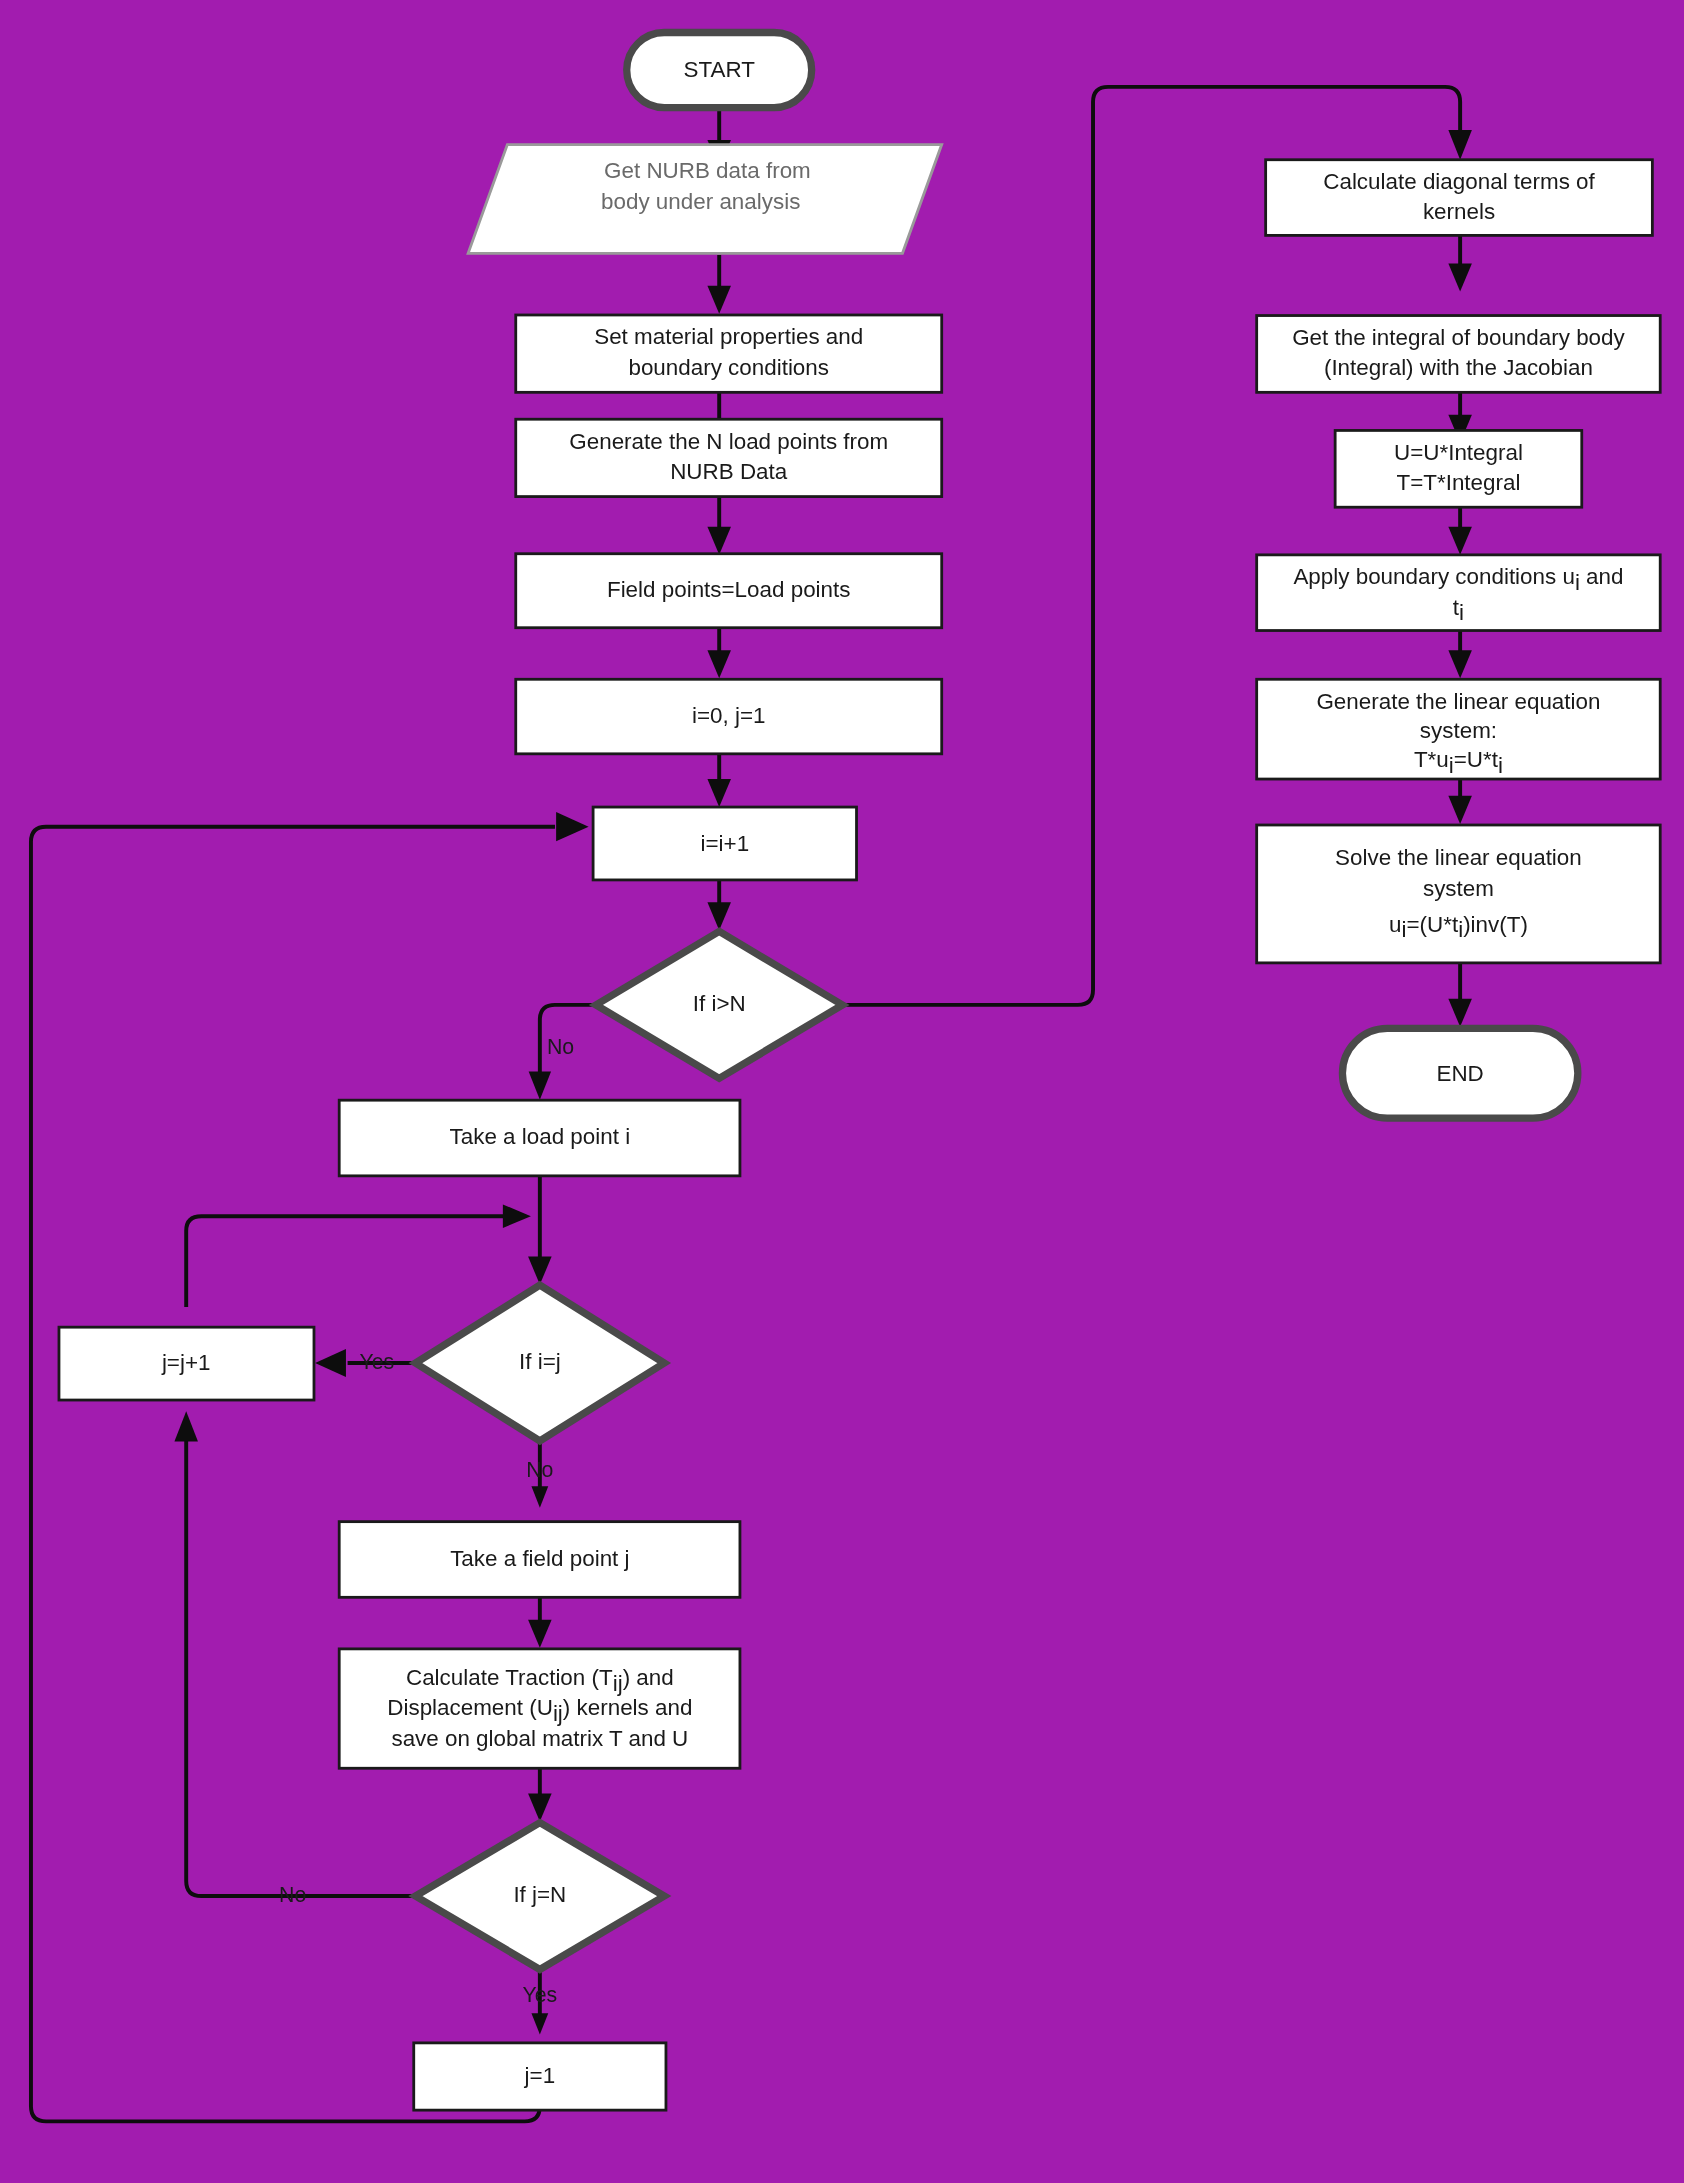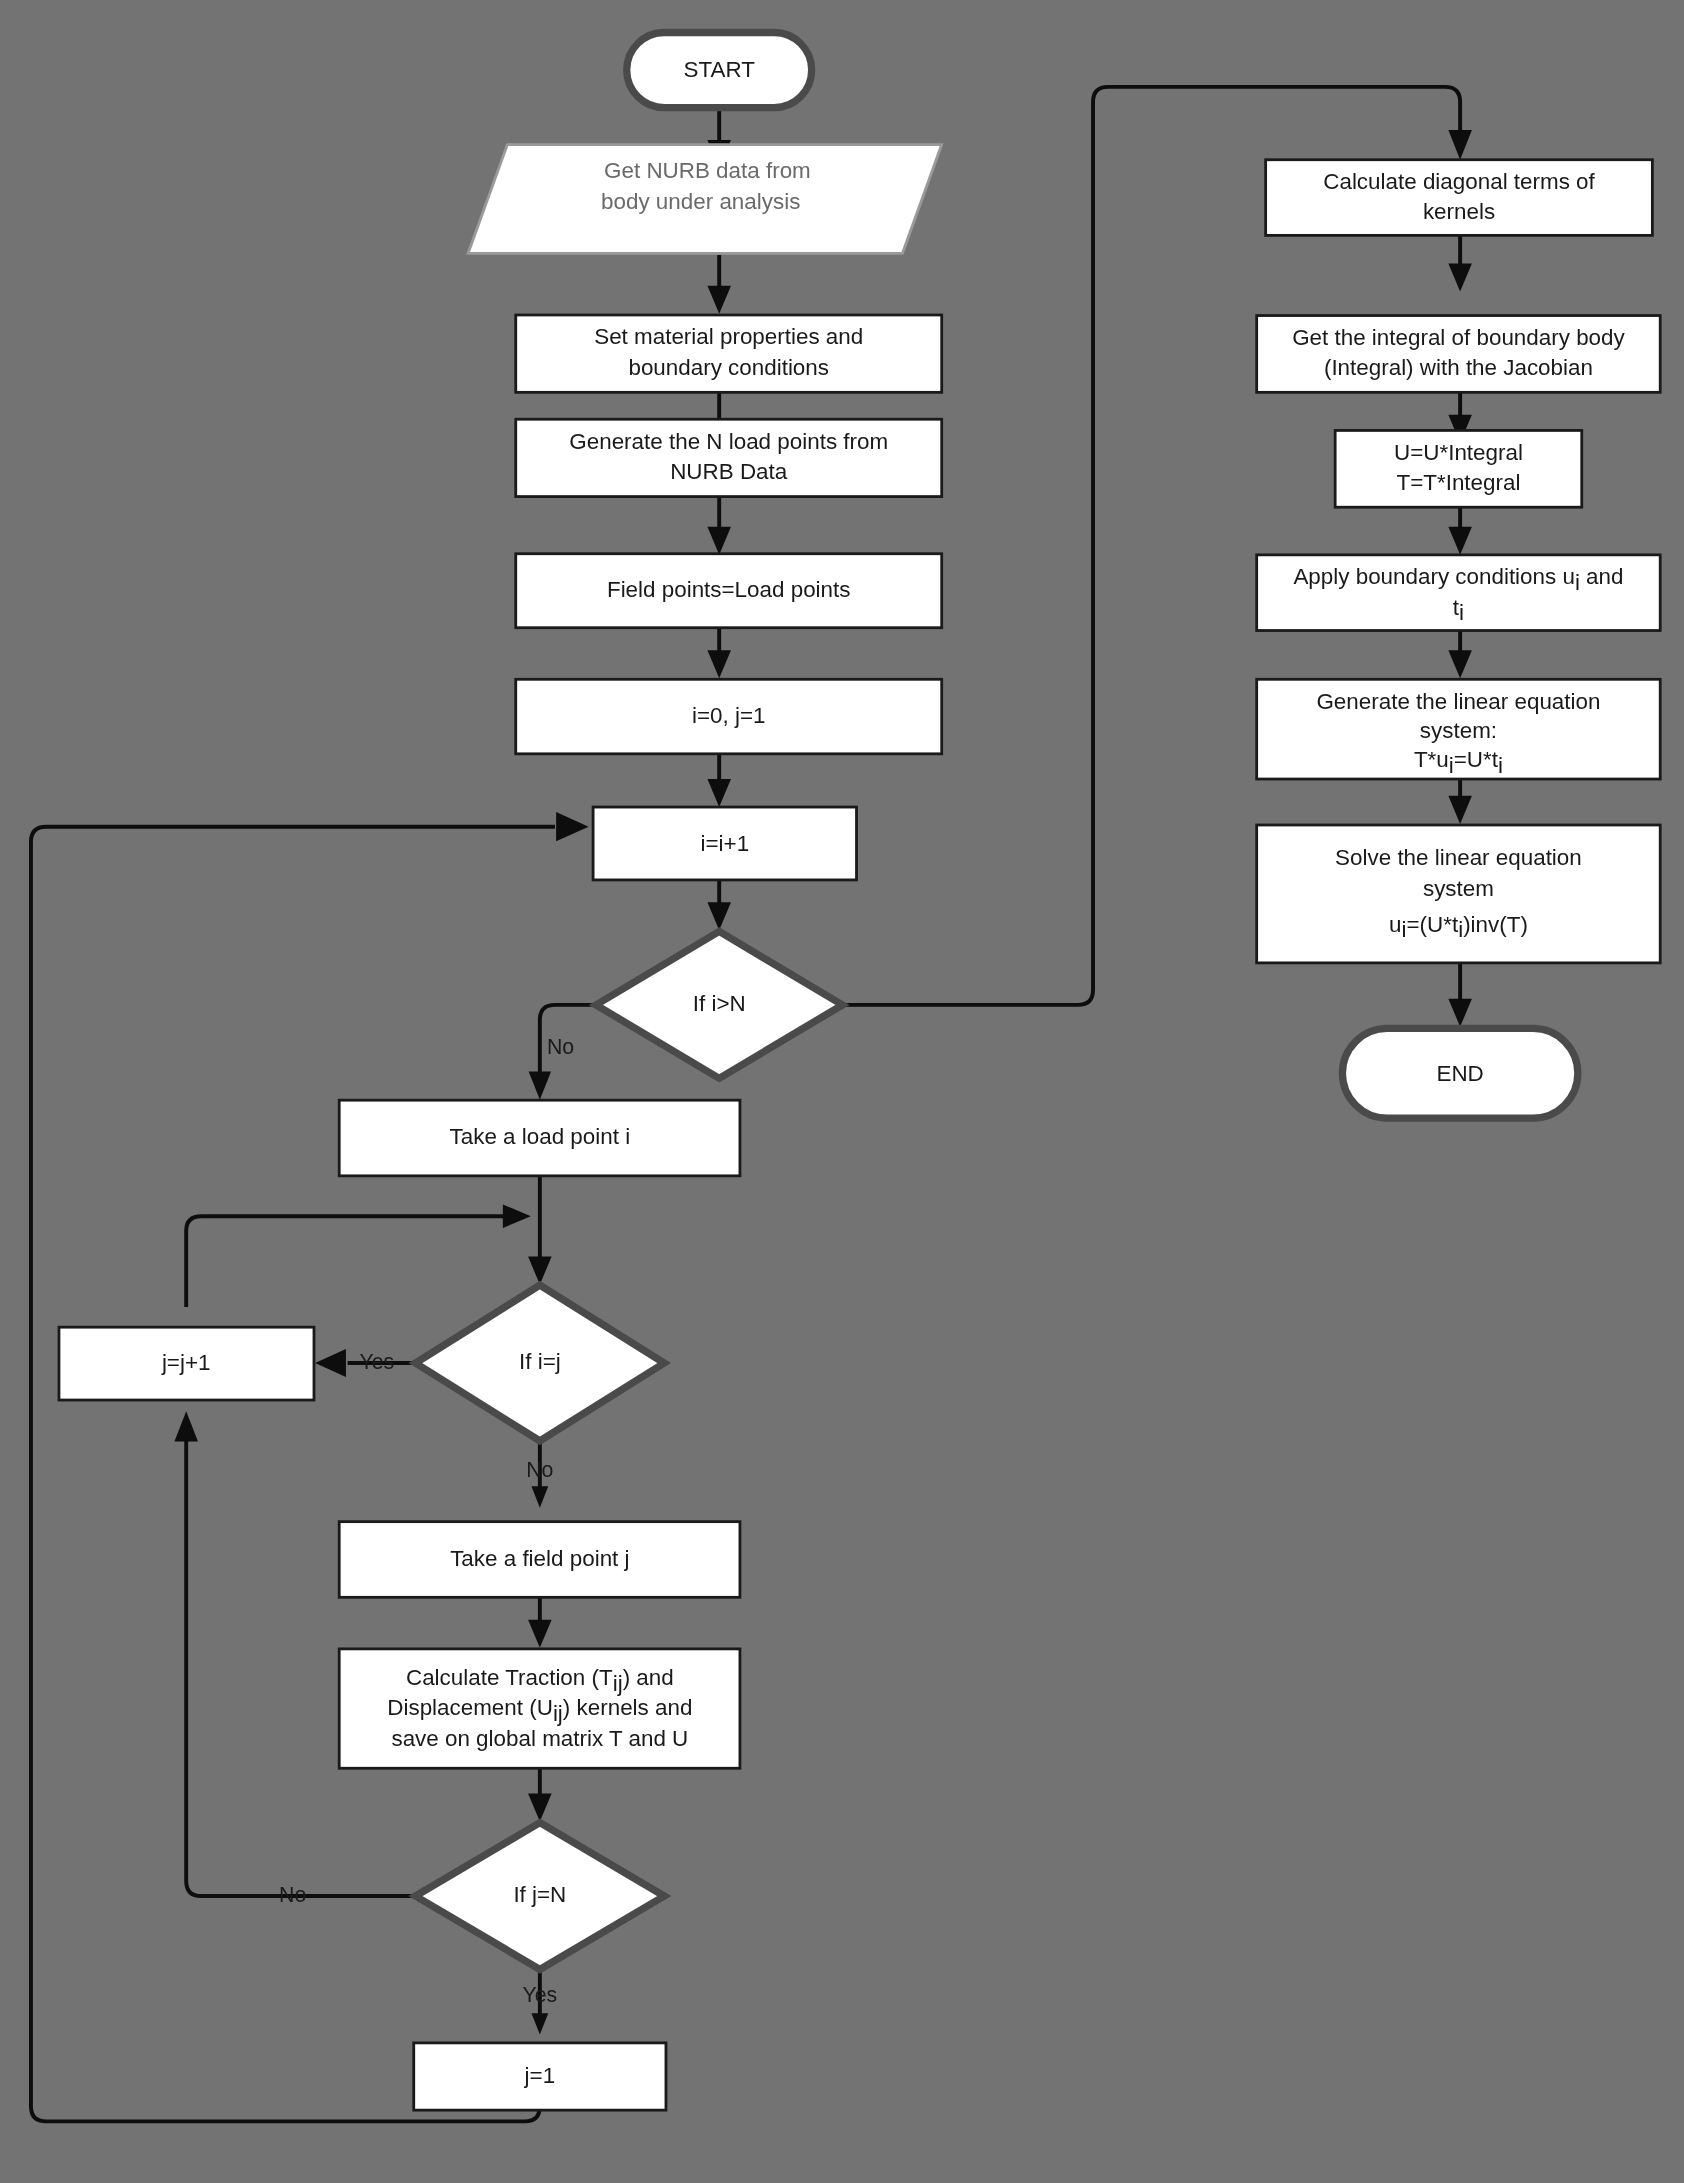--- a/index.html
+++ b/index.html
@@ -10,21 +10,21 @@
   body {
     font-family: "Liberation Sans", sans-serif;
     width: 1685px;
     height: 2183px;
     overflow: hidden;
   }
   #flowchart-root {
     position: relative;
     width: 1685px;
     height: 2183px;
-    background: #737373;
+    background: #a21caf;
     text-align: right;
   }
   svg#flow-svg {
     position: absolute;
     top: 0; left: 0;
     width: 1685px;
     height: 2183px;
     display: block;
   }
   .node-text {

